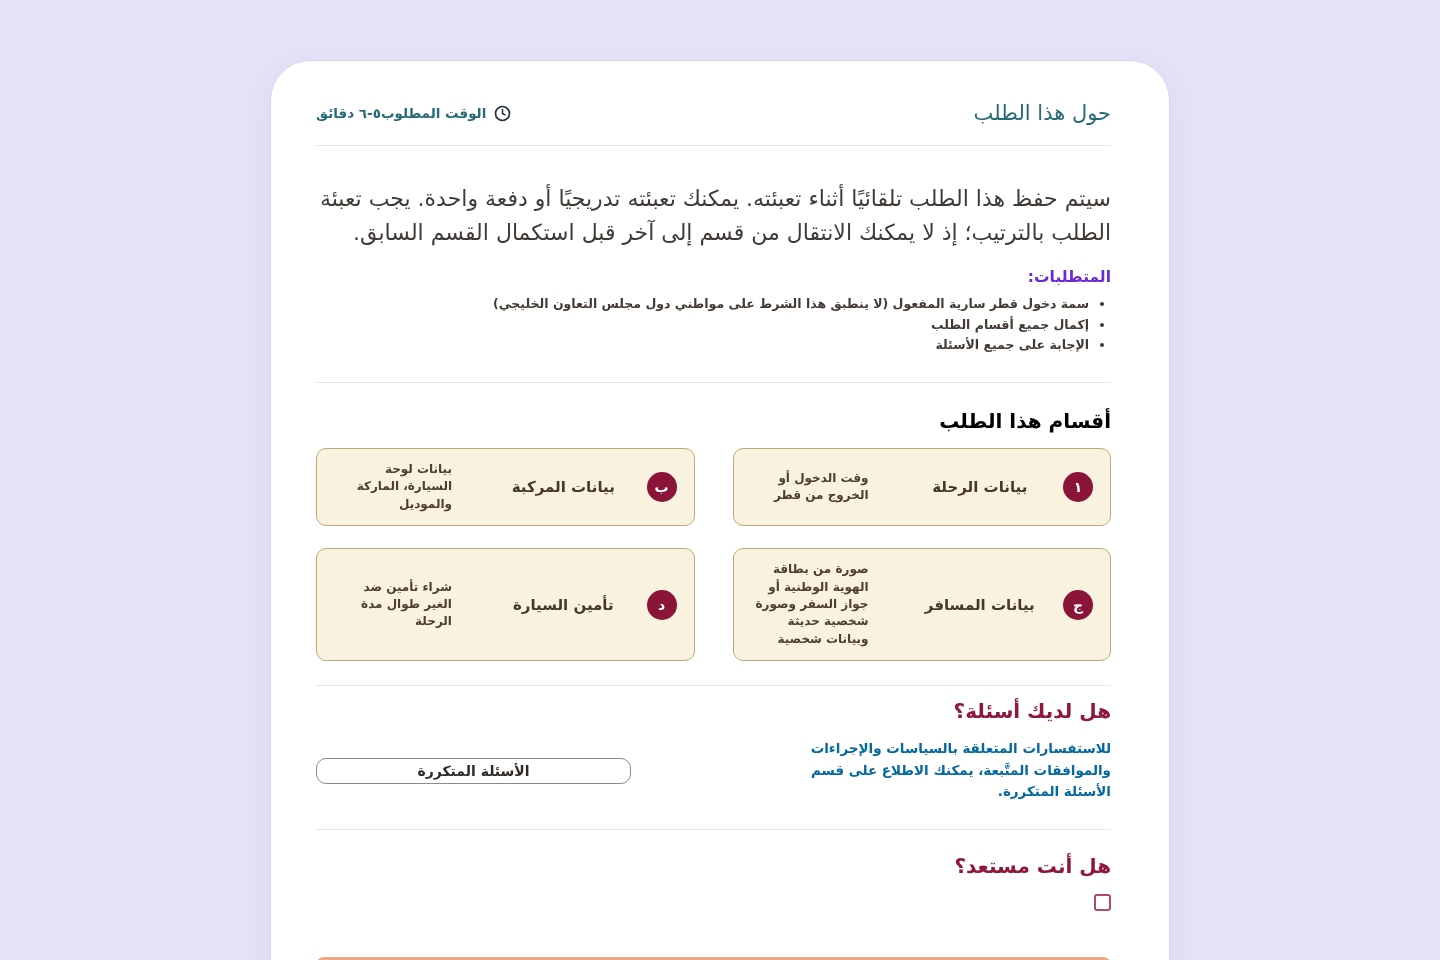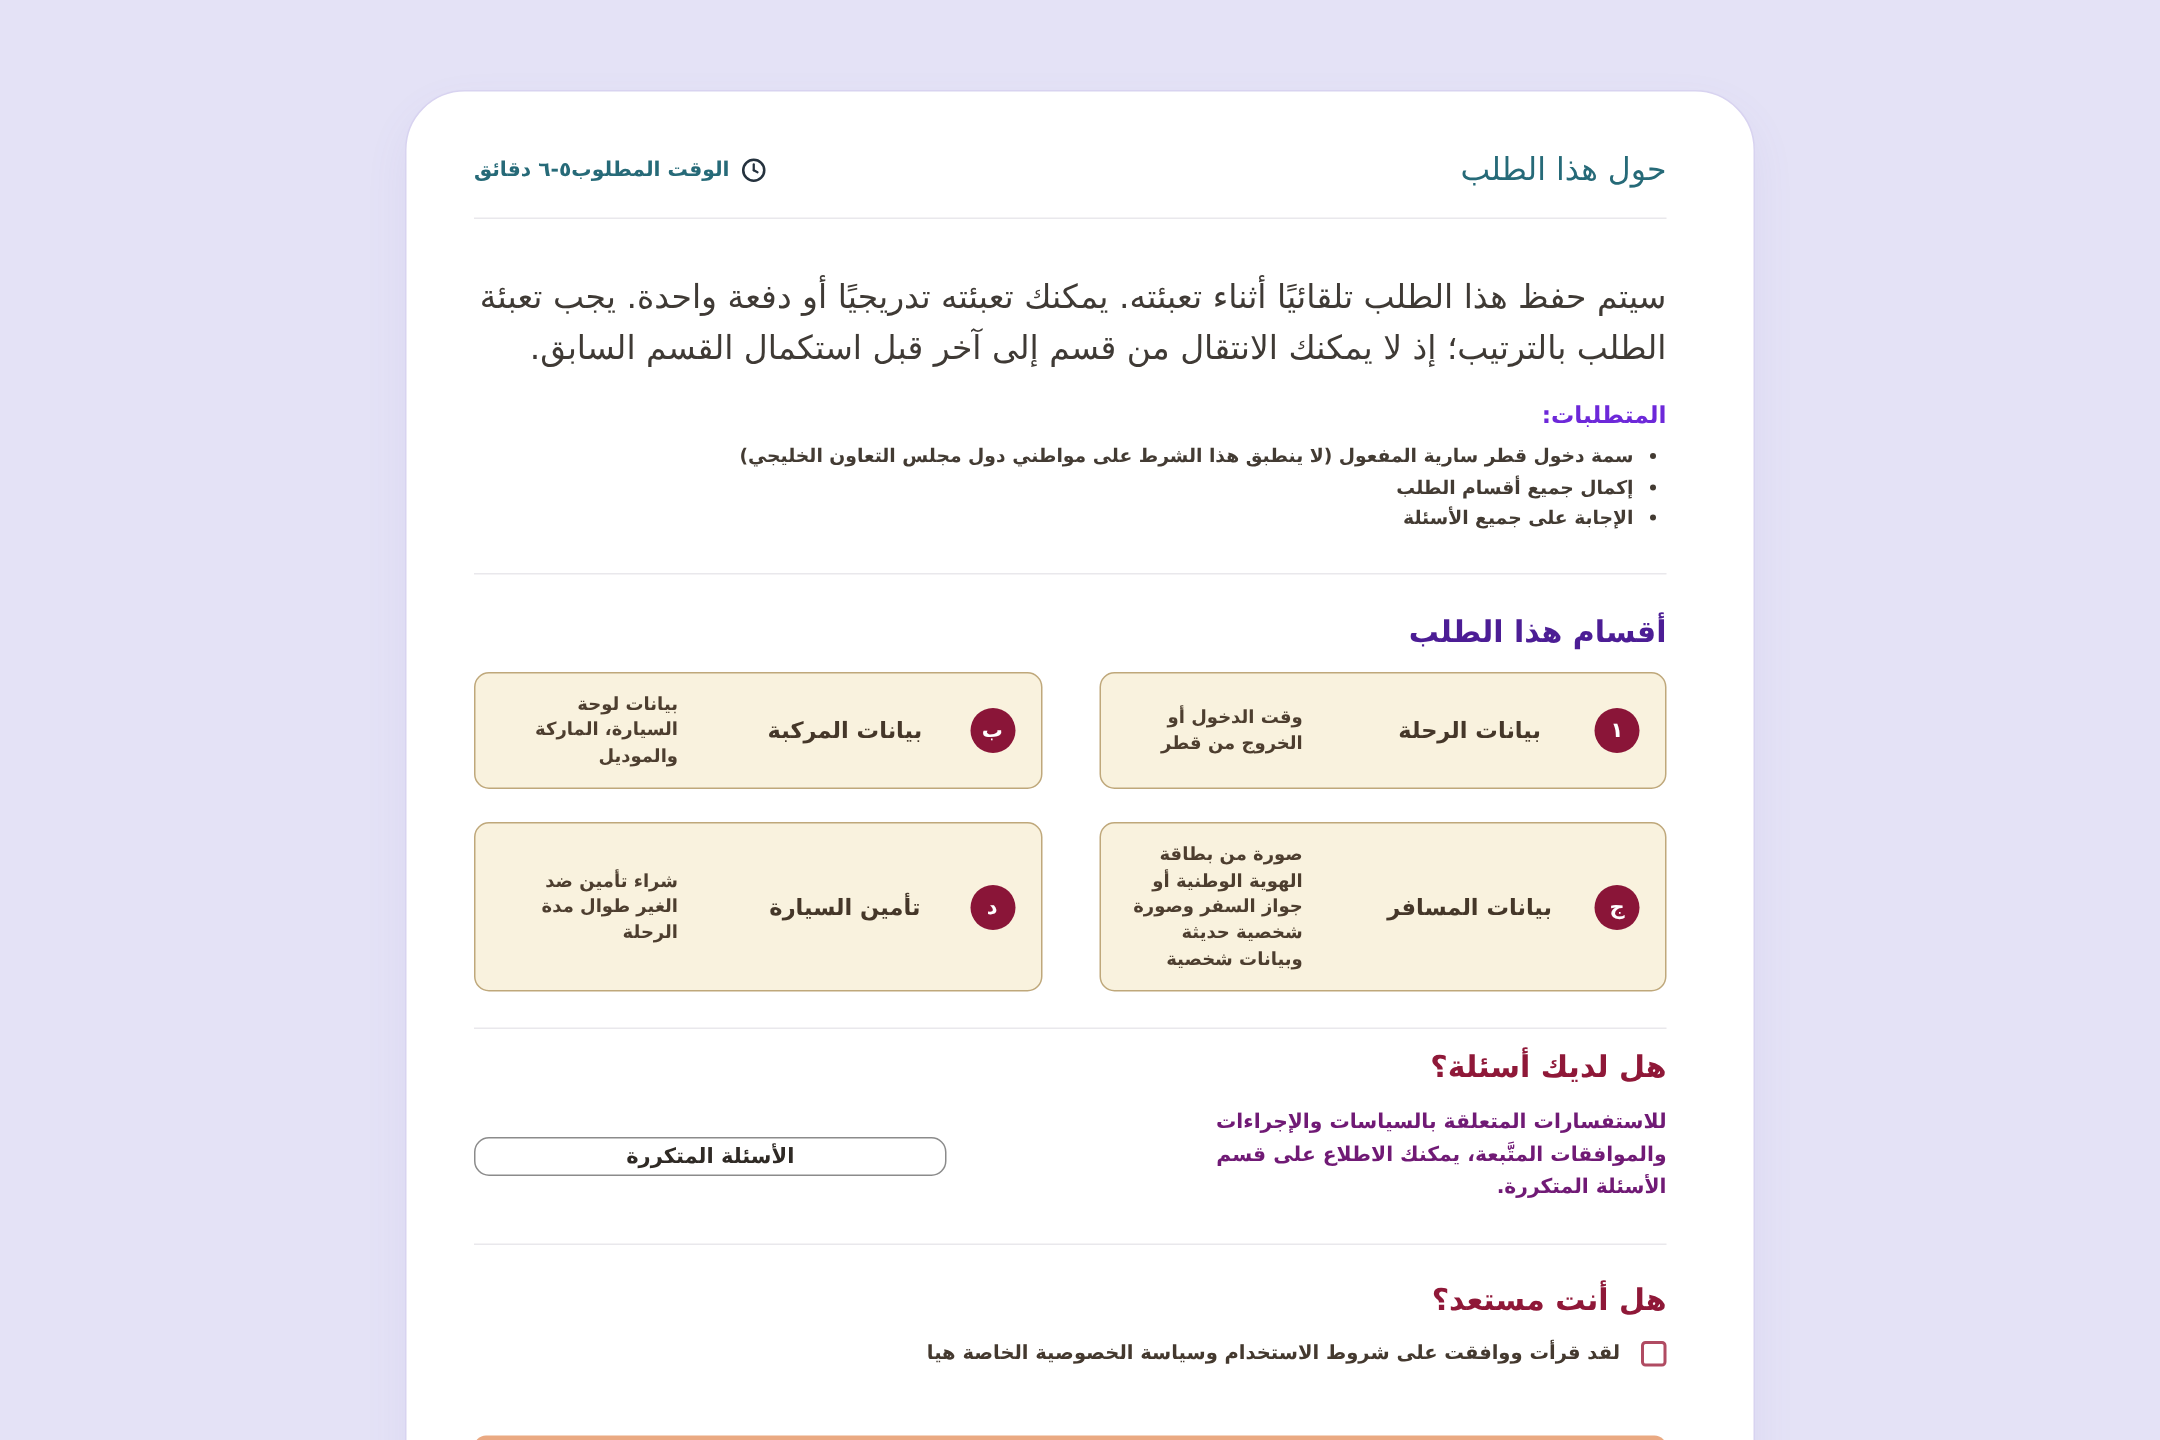--- a/index.html
+++ b/index.html
@@ -37,21 +37,21 @@
   .req-title { margin-top: 18px; color: #6d28d9; font-size: 15.5px; font-weight: bold; }
   .req-list { margin: 8px 22px 0 0; list-style: disc; }
   .req-list li {
     color: #433b33;
     font-size: 12.5px;
     font-weight: bold;
     line-height: 1.65;
   }
 
   
-  .sec-heading { margin-top: 26px; color: #4c1d95; font-size: 20px; font-weight: bold; }
+  .sec-heading { margin-top: 26px; color: #000000; font-size: 20px; font-weight: bold; }
   .sec-grid {
     margin-top: 15px;
     display: grid;
     grid-template-columns: 1fr 1fr;
     column-gap: 38px;
     row-gap: 22px;
   }
   .sec-card {
     background: #f9f2de;
     border: 1px solid #bfa87b;
@@ -86,21 +86,21 @@
     font-size: 12px;
     font-weight: bold;
     line-height: 1.45;
     text-align: right;
   }
 
   
   .q-heading { margin-top: 13px; color: #8f1838; font-size: 20px; font-weight: bold; }
   .q-row { margin-top: 15px; display: flex; justify-content: space-between; align-items: center; }
   .q-text {
-    color: #701a75;
+    color: #0369a1;
     font-size: 13.5px;
     font-weight: bold;
     line-height: 1.6;
     width: 330px;
     text-align: right;
   }
   .faq-btn {
     width: 315px;
     height: 26px;
     background: #ffffff;
@@ -208,18 +208,17 @@
   <div class="q-row">
     <p class="q-text">للاستفسارات المتعلقة بالسياسات والإجراءات والموافقات المتَّبعة، يمكنك الاطلاع على قسم الأسئلة المتكررة.</p>
     <button class="faq-btn">الأسئلة المتكررة</button>
   </div>
 
   <hr class="divider" style="margin-top:26px;">
 
   <h2 class="ready-heading">هل أنت مستعد؟</h2>
   <div class="agree-row">
     <span class="checkbox"></span>
-    <span class="agree-label">لقد قرأت ووافقت على شروط الاستخدام وسياسة الخصوصية الخاصة هيا</span>
   </div>
 
   <button class="start-btn" disabled="">بدء طلب جديد</button>
 
 </div>
 
 </body></html>

